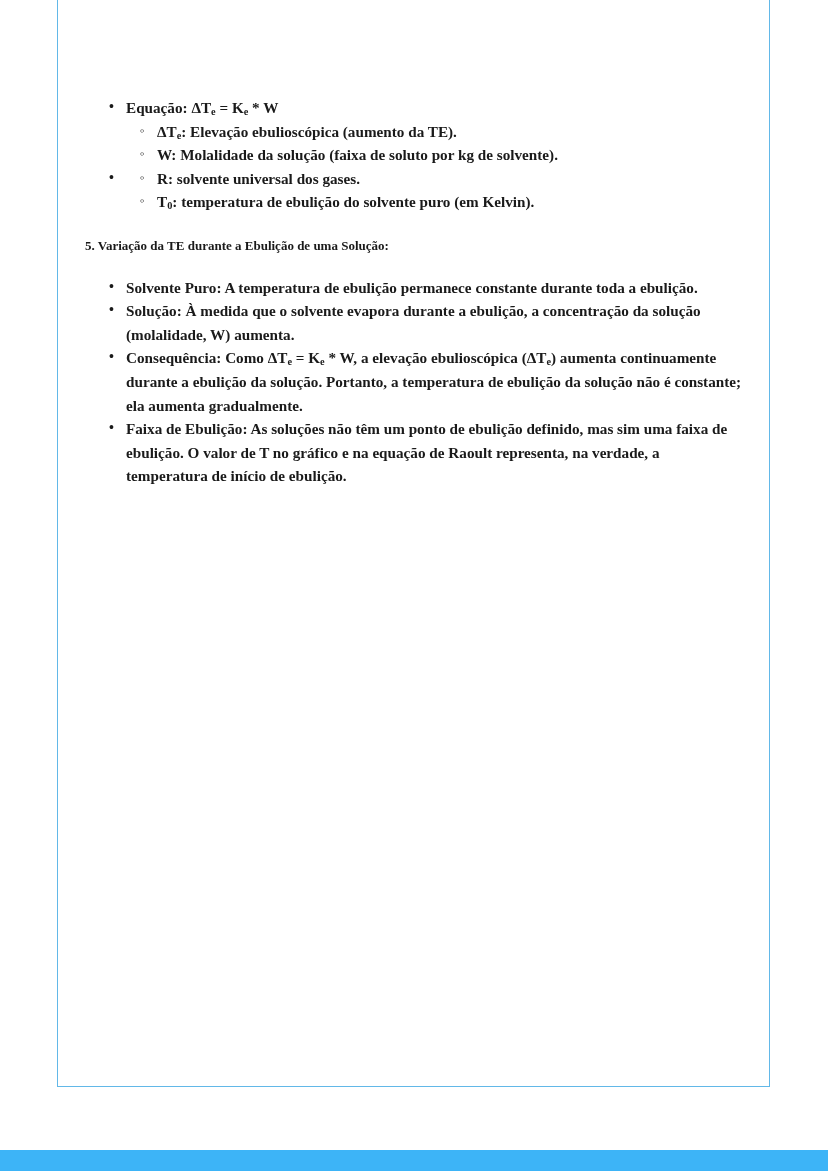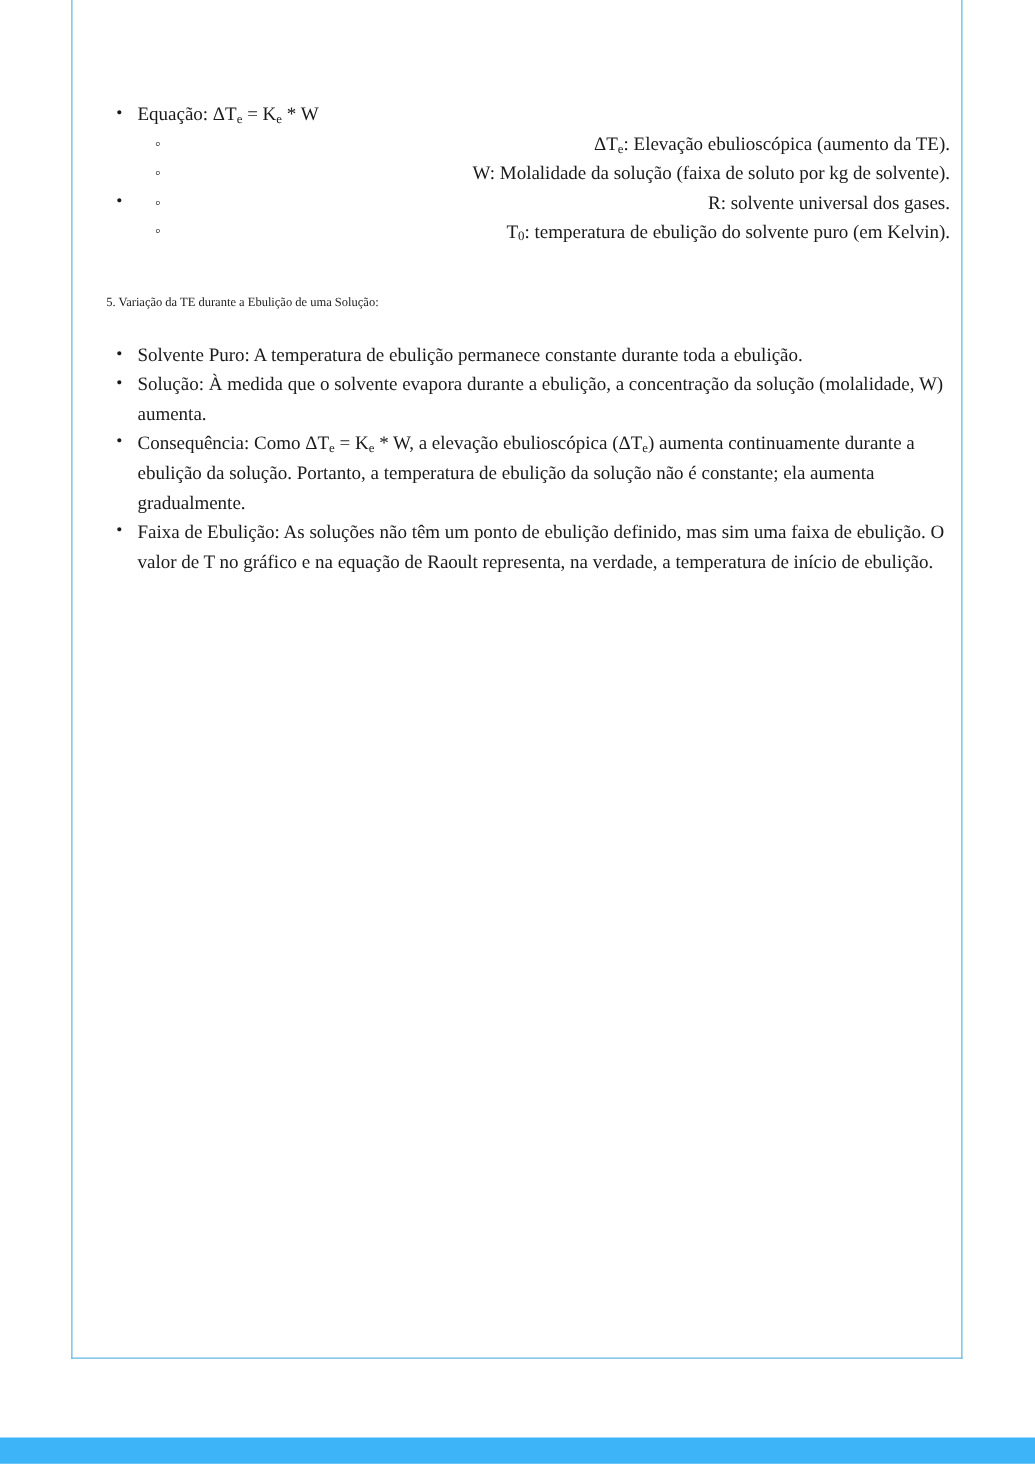--- a/index.html
+++ b/index.html
@@ -45,61 +45,61 @@
     position: absolute;
     left: 60px;
     top: 80px;
     width: 700px;
     font-size: 15.2px;
     line-height: 23.6px;
   }
 
   ul.lvl1 {
     list-style: none;
-    margin: 0;
+    margin: 16px;
     padding: 0;
+    font-weight: bold;
   }
   ul.lvl1 > li.b1 {
     position: relative;
     padding-left: 50px;
     margin: 0 0 0 0;
   }
   ul.lvl1 > li.b1::before {
     content: "\2022";
     position: absolute;
     left: 33px;
     top: -1px;
     font-size: 14px;
     color: #1a1a1a;
   }
 
   ul.lvl2 {
     list-style: none;
     margin: 0;
     padding: 0;
-    text-align: right;
   }
   ul.lvl2 > li.b2 {
     position: relative;
     padding-left: 31px;
     margin: 0;
   }
   ul.lvl2 > li.b2::before {
     content: "\25E6";
     position: absolute;
     left: 14px;
     top: -1px;
     font-size: 13px;
     color: #1a1a1a;
   }
 
   .section-head {
-    font-weight: normal;
-    font-size: 10px;
-    margin: 33px 0 18px 25px;
+    font-weight: bold;
+    font-size: 13px;
+    margin: 20px 0 18px 25px;
     line-height: 23.6px;
   }
 
   sub {
     font-size: 0.68em;
     vertical-align: -0.22em;
     line-height: 0;
   }
   sup {
     font-size: 0.68em;

